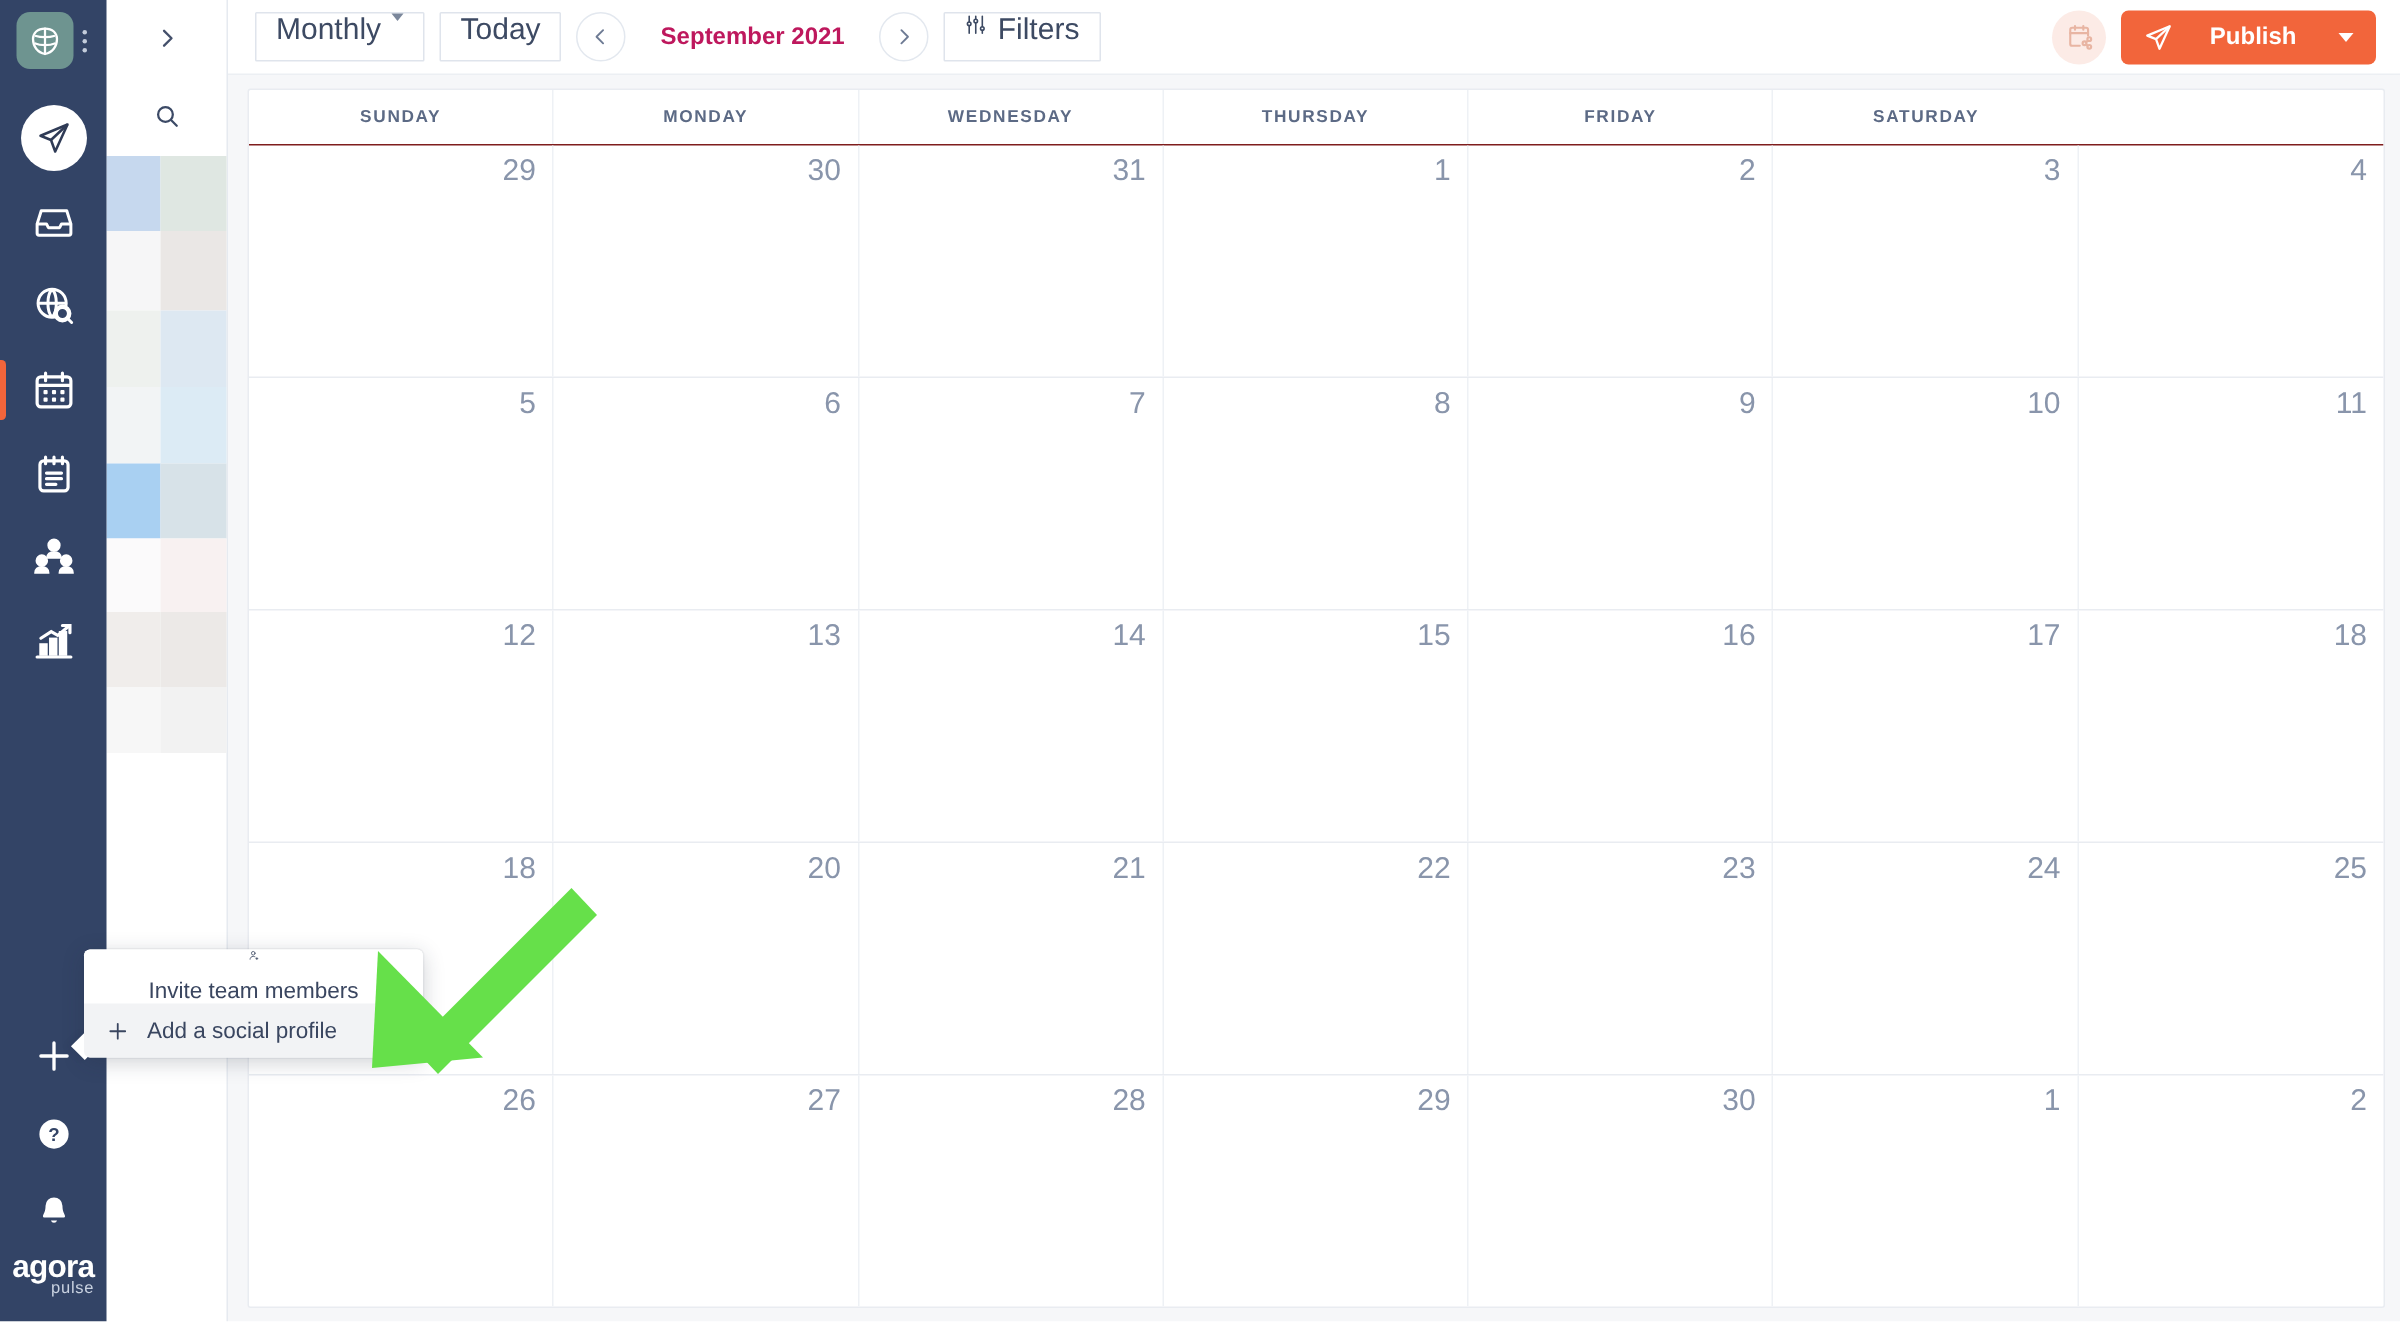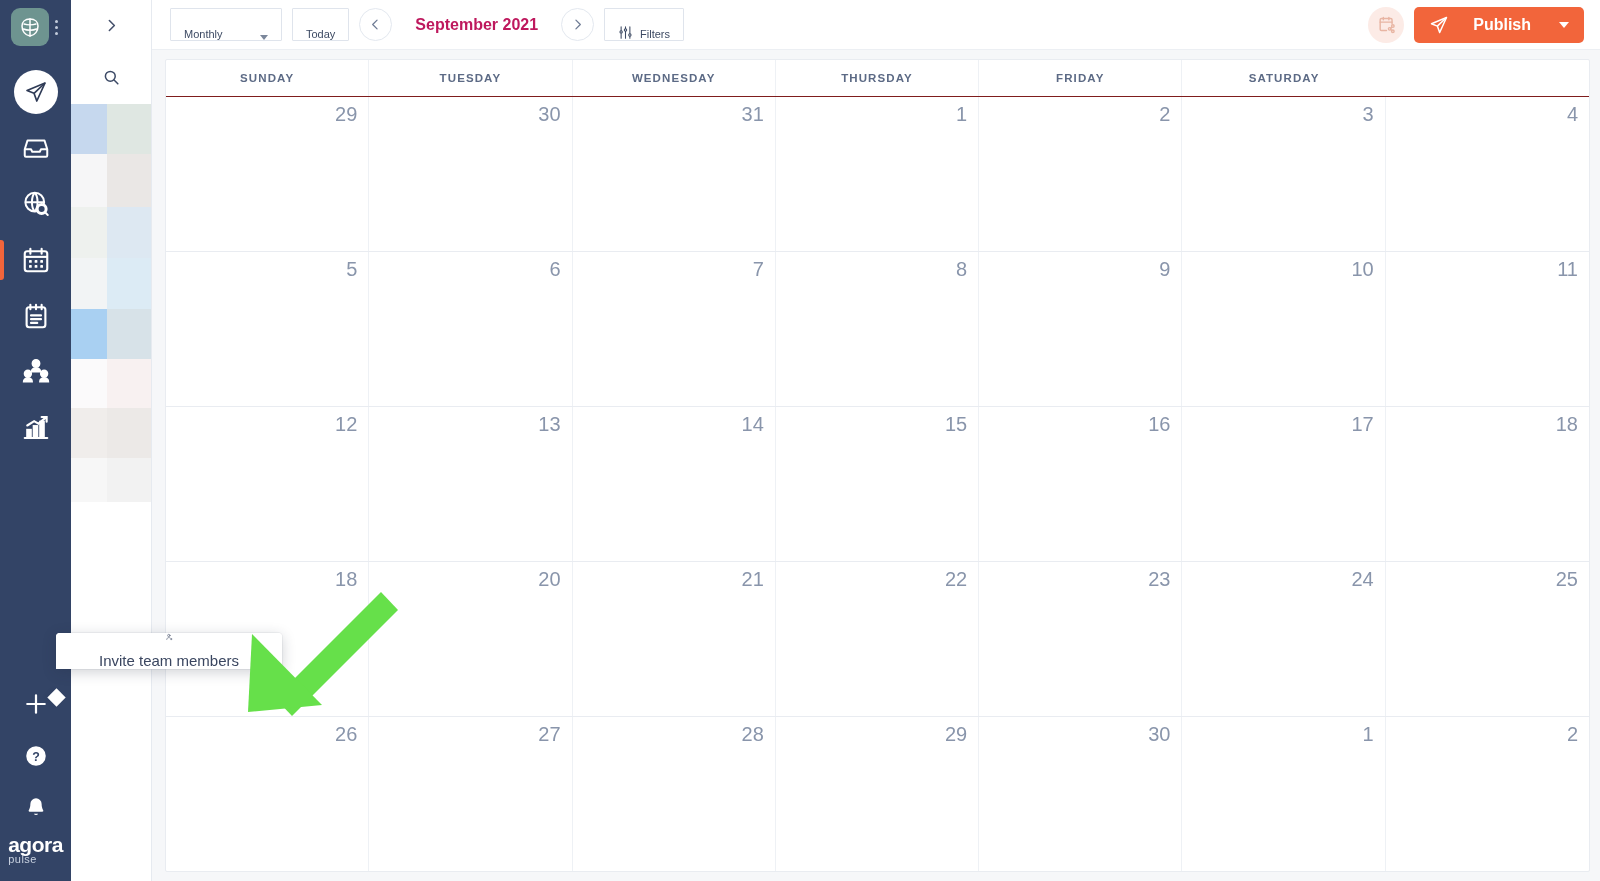--- a/index.html
+++ b/index.html
@@ -42,21 +42,21 @@
     background: #ffffff;
     display: flex; align-items: center; justify-content: center;
   }
   .rail-icon.active::before {
     content: ""; position: absolute; left: 0; top: 8px;
     width: 4px; height: 40px; background: #f2653b; border-radius: 0 3px 3px 0;
   }
   .rail-spacer { flex: 1 1 auto; }
   .rail-bottom { display: flex; flex-direction: column; align-items: center; padding-bottom: 8px; }
   .rail-bottom .rail-icon { height: 52px; }
-  .agora-logo { text-align: left; padding-bottom: 8px; line-height: 1; }
+  .agora-logo { text-align: right; padding-bottom: 8px; line-height: 1; }
   .agora-logo .a1 { font-size: 21px; font-weight: 700; color: #ffffff; letter-spacing: -0.5px; display:block; }
   .agora-logo .a2 { font-size: 11px; color: #c9d2e0; letter-spacing: 0.5px; display:block; margin-top: -1px;}
 
   
   .profiles {
     width: 81px; height: 881px; flex: 0 0 81px;
     background: #ffffff; position: relative;
     border-right: 1px solid #e6eaf0;
     display: flex; flex-direction: column;
   }
@@ -68,22 +68,22 @@
   
   .main { flex: 1 1 auto; height: 881px; display: flex; flex-direction: column; background: #f6f7f9; position: relative; }
 
   .toolbar {
     height: 50px; flex: 0 0 50px; background: #ffffff;
     display: flex; align-items: center; padding: 0 16px 0 18px;
     gap: 10px; border-bottom: 1px solid #eceff3;
   }
   .btn {
     height: 33px; border: 1px solid #dfe4ec; border-radius: 1px;
-    background: #fff; display: inline-flex; align-items: flex-end; gap: 7px;
-    padding: 0 13px; font-size: 11px; color: #3d4a63; cursor: pointer;
+    background: #fff; display: inline-flex; align-items: flex-start; gap: 7px;
+    padding: 0 13px; font-size: 20px; color: #3d4a63; cursor: pointer;
     white-space: nowrap;
   }
   .btn.sel { justify-content: space-between; min-width: 112px; }
   .caret { width: 0; height: 0; border-left: 4.5px solid transparent; border-right: 4.5px solid transparent; border-top: 5.5px solid #7b879b; }
   .navbtn {
     width: 33px; height: 33px; border-radius: 50%; border: 1px solid #e3e8ef;
     background: #fff; display: flex; align-items: center; justify-content: center; cursor: pointer;
   }
   .month-title { font-size: 16px; font-weight: 700; color: #be185d; padding: 0 13px; white-space: nowrap; }
   .tz { min-width: 248px; justify-content: space-between; }
@@ -352,21 +352,21 @@
         </svg>
         <span>Publish</span>
         <span class="vcaret"></span>
       </div>
     </div>
 
     <div class="cal-wrap">
       <div class="cal">
         <div class="dow-row">
           <div class="dow">SUNDAY</div>
-          <div class="dow">TUESDAY</div>
+          <div class="dow">MONDAY</div>
           <div class="dow">WEDNESDAY</div>
           <div class="dow">THURSDAY</div>
           <div class="dow">FRIDAY</div>
           <div class="dow">SATURDAY</div>
         </div>
         <div class="weeks">
           <div class="week">
             <div class="cell">
                 <span class="daynum">29</span>
               </div>
@@ -488,20 +488,26 @@
 
   <div class="popup">
     <div class="pop-item">
       <svg width="17" height="17" viewBox="0 0 24 24" fill="none" stroke="#3a4660" stroke-width="1.6" stroke-linecap="round">
         <circle cx="10" cy="7.5" r="3.6"></circle>
           <path d="M3.6 19.5c0-3.5 2.9-5.7 6.4-5.7 1.3 0 2.5.3 3.5.8"></path>
         <path d="M17.2 16.2v4M15.2 18.2h4"></path>
       </svg>
       <span>Invite team members</span>
     </div>
+    <div class="pop-item hl">
+      <svg width="17" height="17" viewBox="0 0 24 24" fill="none" stroke="#3a4660" stroke-width="1.7" stroke-linecap="round">
+        <path d="M12 5v14M5 12h14"></path>
+      </svg>
+      <span>Add a social profile</span>
+    </div>
   </div>
 
   <svg class="arrow-layer" viewBox="0 0 1600 881">
     <g fill="#66e04a">
       <polygon points="381,592 398,610 292,716 275,698"></polygon>
       <polygon points="248,712 252,634 322,705"></polygon>
     </g>
   </svg>
 
 </div>

